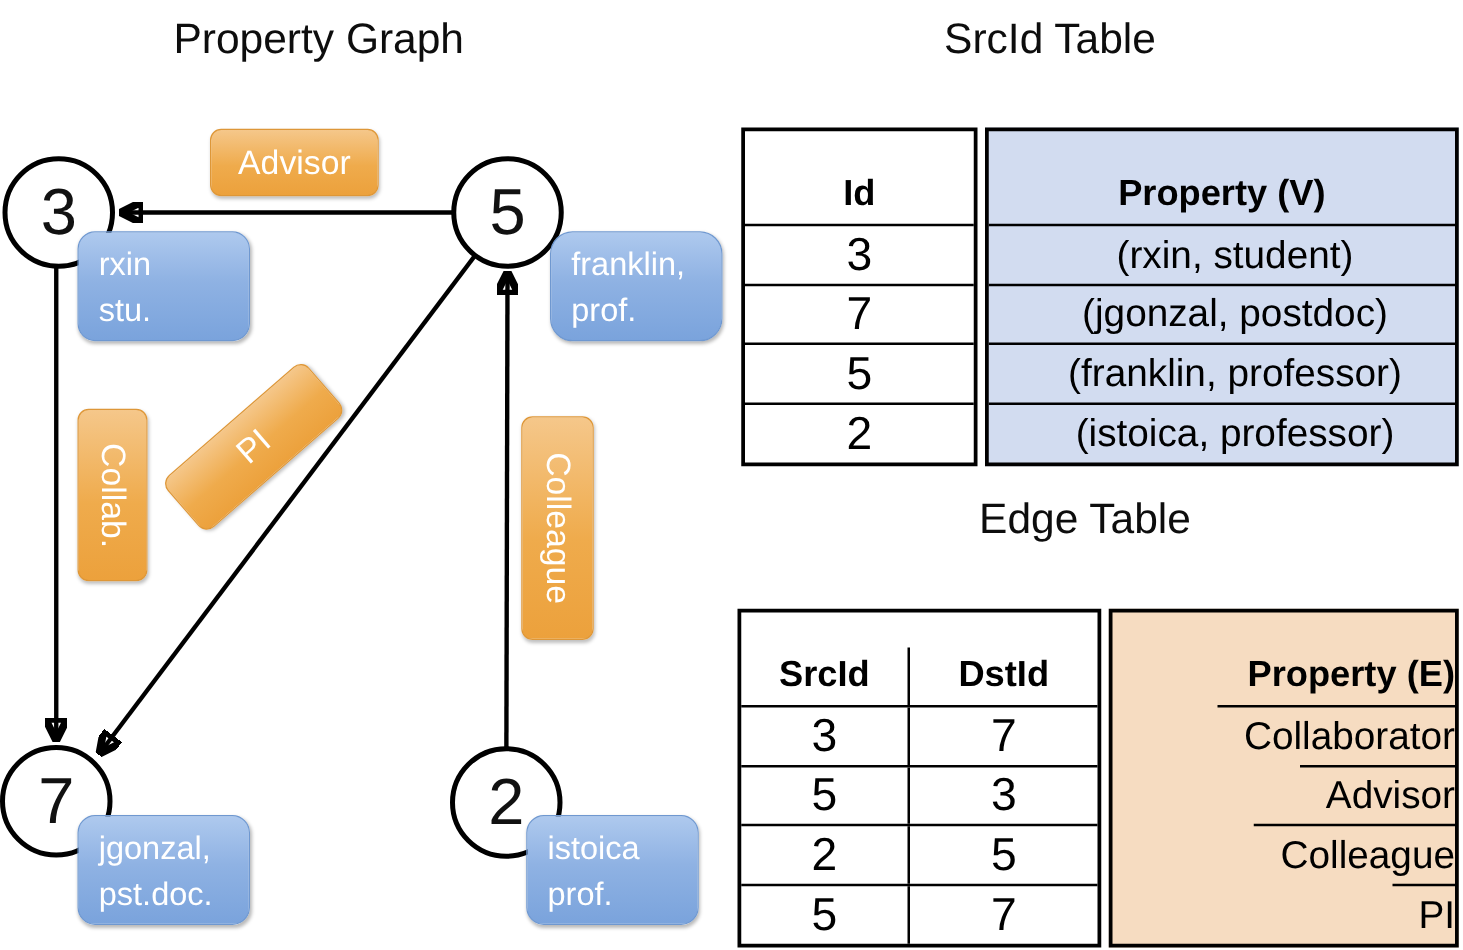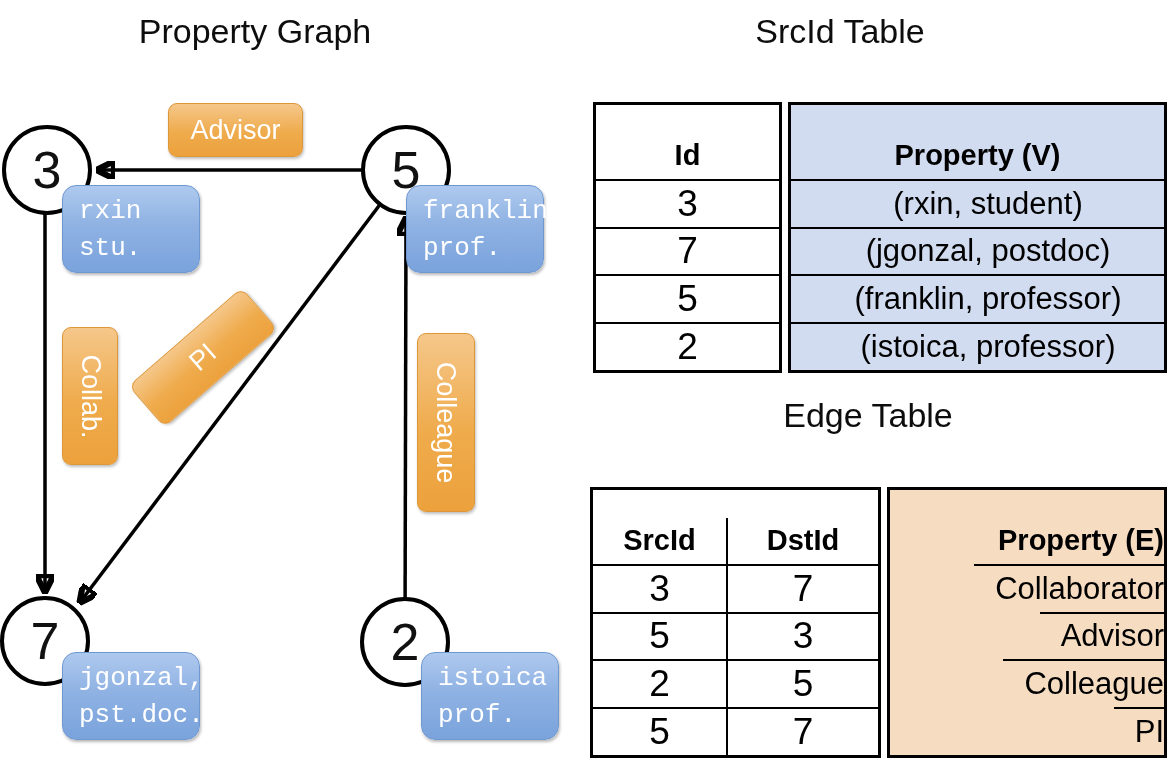--- a/index.html
+++ b/index.html
@@ -25,21 +25,21 @@
     position:absolute;width:82px;height:82px;border:4px solid #000;border-radius:50%;
     background:#fff;z-index:2;display:flex;align-items:center;justify-content:center;
   }
   .vertex-circle span{font-size:52px;font-weight:300;color:#111;}
 
   
   .vbox{
     position:absolute;width:138px;height:88px;border-radius:14px;z-index:3;
     background:linear-gradient(180deg,#aec9ee 0%,#8fb2e3 45%,#7aa3dc 100%);
     border:1px solid #6f98d0;box-shadow:1px 2px 3px rgba(0,0,0,0.28);
-    box-sizing:border-box;padding:7px 6px 0 16px;color:#fff;font-size:26px;line-height:37px;font-family:Liberation Mono, monospace;
+    box-sizing:border-box;padding:7px 6px 0 16px;color:#fff;font-size:26px;line-height:37px;
   }
   .vbox span{display:block;white-space:nowrap;}
 
   
   .ebox{
     position:absolute;z-index:4;border-radius:9px;box-sizing:border-box;
     background:linear-gradient(180deg,#f5c78a 0%,#efab4c 55%,#eca13c 100%);
     border:1px solid #de9738;box-shadow:1px 2px 3px rgba(0,0,0,0.25);
     display:flex;align-items:center;justify-content:center;color:#fff;font-size:27px;
   }
@@ -95,21 +95,21 @@
     <span>7</span>
   </div>
   <div class="vertex-circle" style="left:360px;top:597px;">
     <span>2</span>
   </div>
 
   <div class="vbox" style="left:62px;top:185px;">
     <span>rxin</span>
     <span>stu.</span>
   </div>
-  <div class="vbox" style="left:406px;top:185px;">
+  <div class="vbox" style="left:440px;top:185px;border-radius:18px;">
     <span>franklin,</span>
     <span>prof.</span>
   </div>
   <div class="vbox" style="left:62px;top:652px;">
     <span>jgonzal,</span>
     <span>pst.doc.</span>
   </div>
   <div class="vbox" style="left:421px;top:652px;">
     <span>istoica</span>
     <span>prof.</span>

